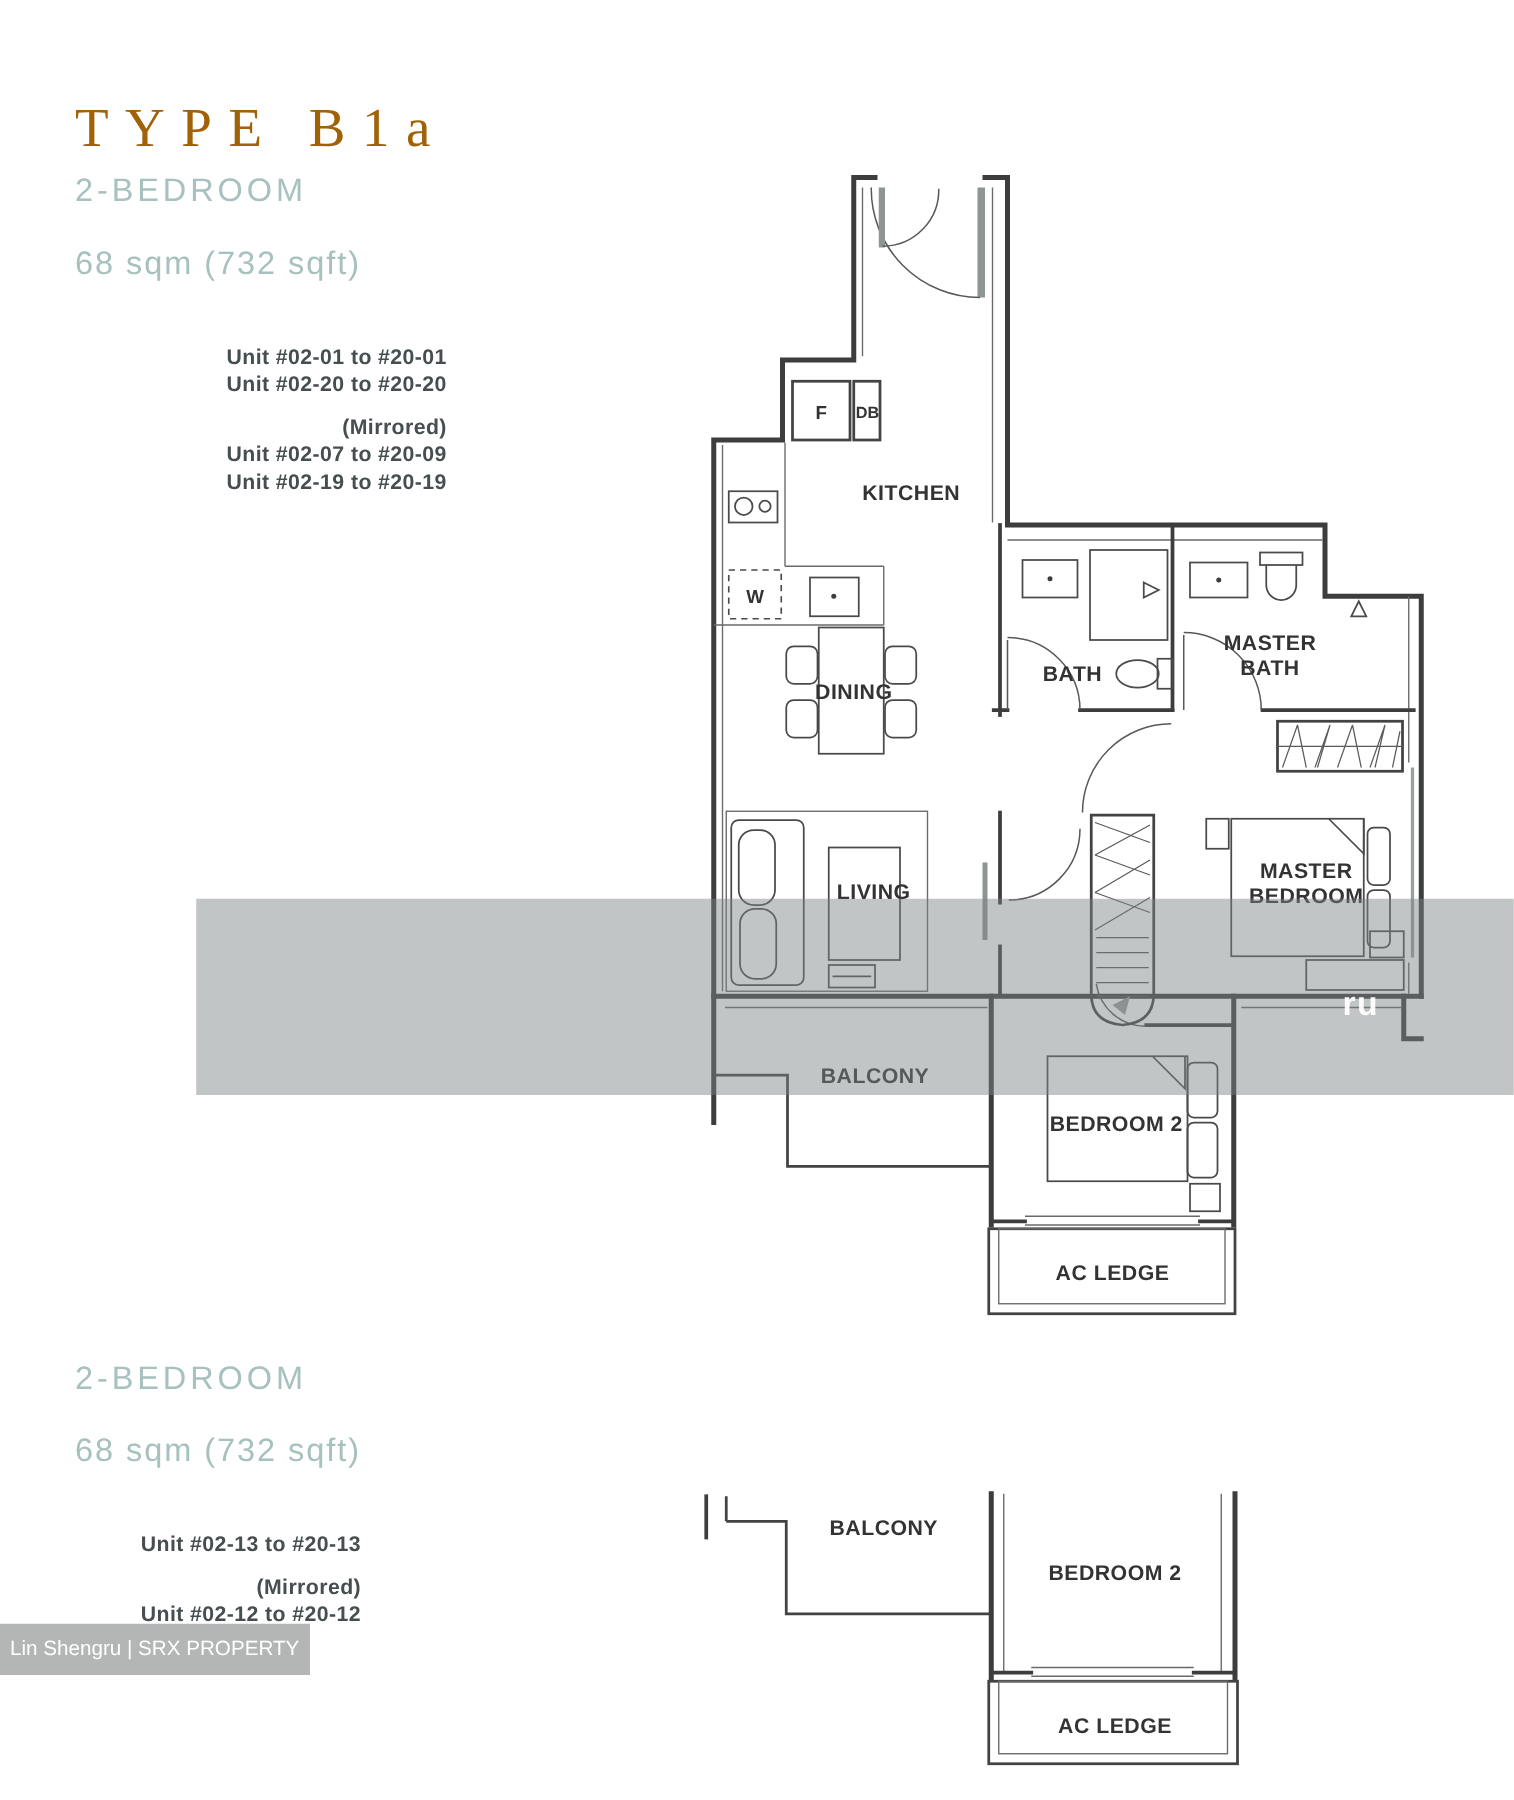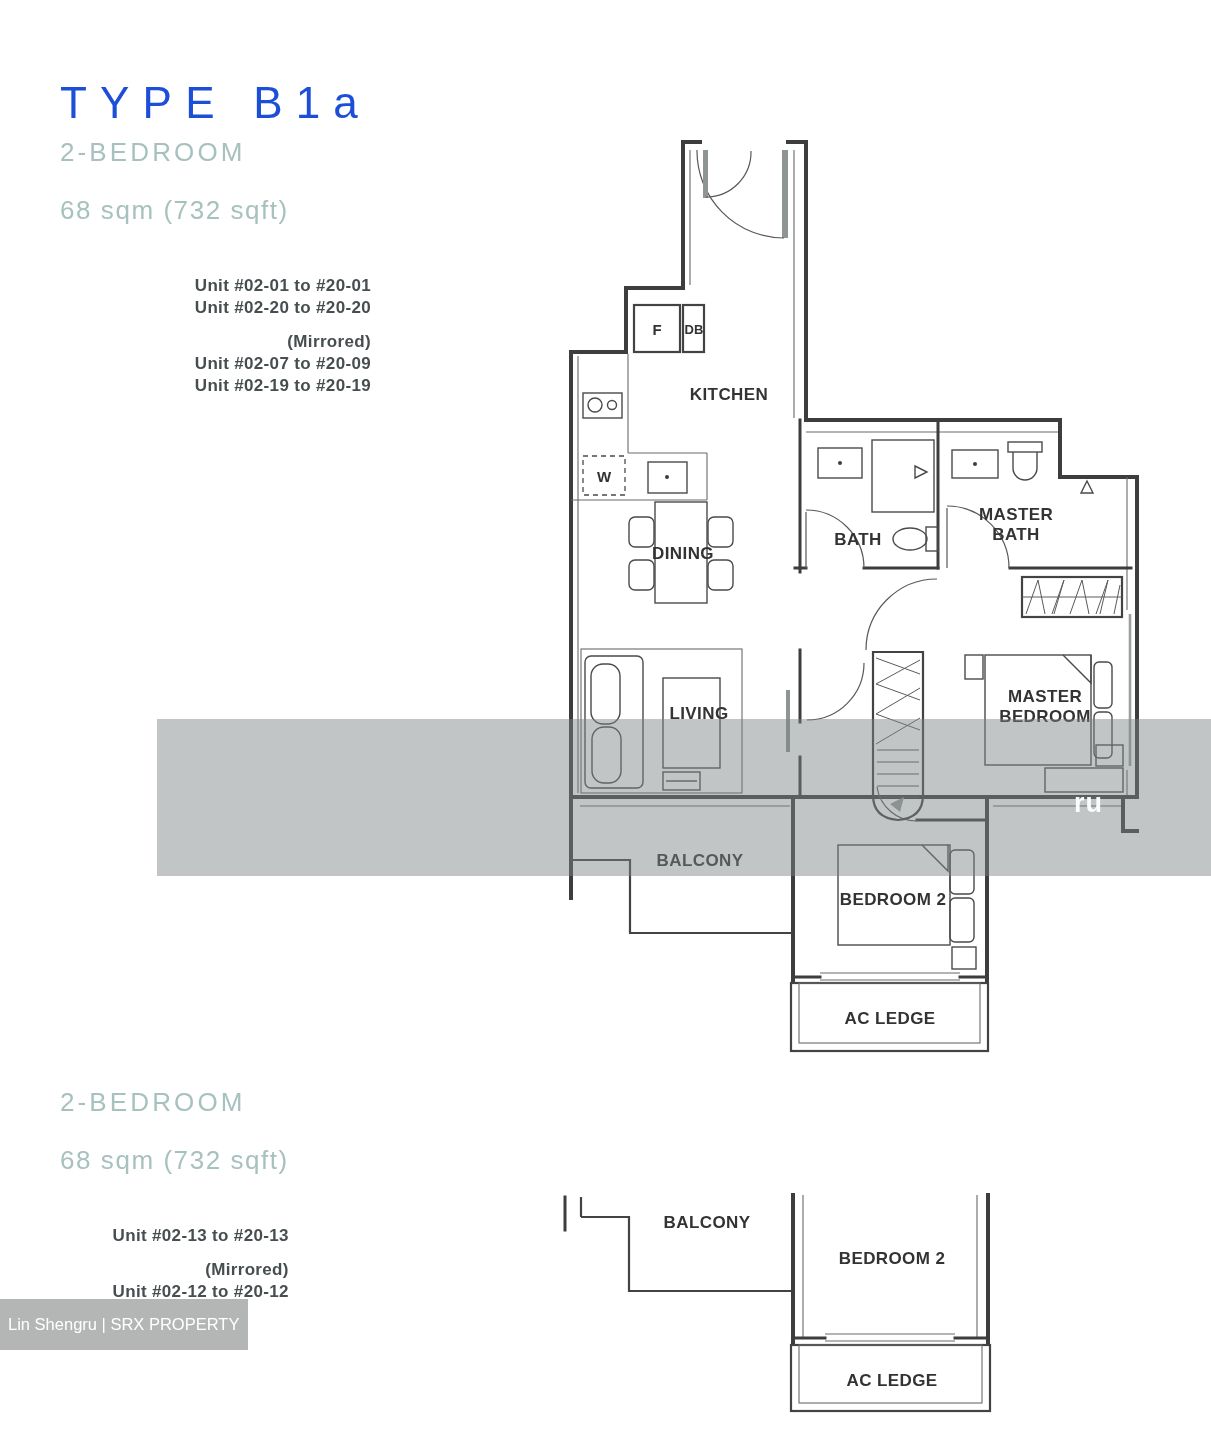--- a/index.html
+++ b/index.html
@@ -20,33 +20,33 @@
   .leaf{fill:#8f9494;stroke:none;}
   .wing{stroke:#9aa0a0;stroke-width:2.6;fill:none;}
   .hatch{stroke:#5a5a5a;stroke-width:1;fill:none;}
   .dot{fill:#3d3d3d;stroke:none;}
   text.rl{font:600 17px "Liberation Sans",sans-serif;fill:#333333;letter-spacing:.4px;text-anchor:middle;}
   text.rs{font:600 15px "Liberation Sans",sans-serif;fill:#333333;text-anchor:middle;}
   text.rt{font:600 13px "Liberation Sans",sans-serif;fill:#333333;text-anchor:middle;}
 
   
   .sec-header{position:absolute;left:60px;z-index:2;}
-  .sec-title{font-size:44px;line-height:46px;font-weight:400;letter-spacing:.30em;color:#1d4ed8;white-space:nowrap;}
+  .sec-title{font-size:44px;line-height:46px;font-weight:400;letter-spacing:.30em;color:#a16207;white-space:nowrap;font-family:Liberation Serif, serif;}
   .sec-bedroom{font-size:26px;line-height:26px;font-weight:400;letter-spacing:.12em;color:#a7c1be;margin-top:13px;white-space:nowrap;}
   .sec-area{font-size:26px;line-height:26px;font-weight:400;letter-spacing:.06em;color:#a7c1be;margin-top:32px;white-space:nowrap;}
   .sec-units{margin-top:52px;}
   .unit-line{font-size:17px;line-height:22px;font-weight:700;letter-spacing:.02em;color:#474e50;white-space:nowrap;text-align:right;}
   .mirror-block{margin-top:12px;}
 
   
   #band{position:absolute;left:157px;top:719px;width:1054px;height:157px;
         background:rgba(126,132,131,.47);z-index:5;}
   #brand-frag{position:absolute;left:1074px;top:788px;z-index:6;color:rgba(255,255,255,.95);
         font-size:27px;font-weight:700;letter-spacing:1px;}
-  #agent-bar{position:absolute;left:0;top:1299px;width:248px;height:51px;
+  #agent-bar{position:absolute;left:0;top:1299px;width:248px;height:41px;
         background:rgba(118,122,122,.55);z-index:6;display:flex;align-items:center;}
   #agent-bar .agent-text{color:#ffffff;font-size:16.5px;font-weight:400;padding-left:8px;white-space:nowrap;}
 </style>
 </head>
 <body>
 
 <svg id="plan-svg" width="1211" height="1440" viewBox="0 0 1211 1440" xmlns="http://www.w3.org/2000/svg">
 
   <g>
 

